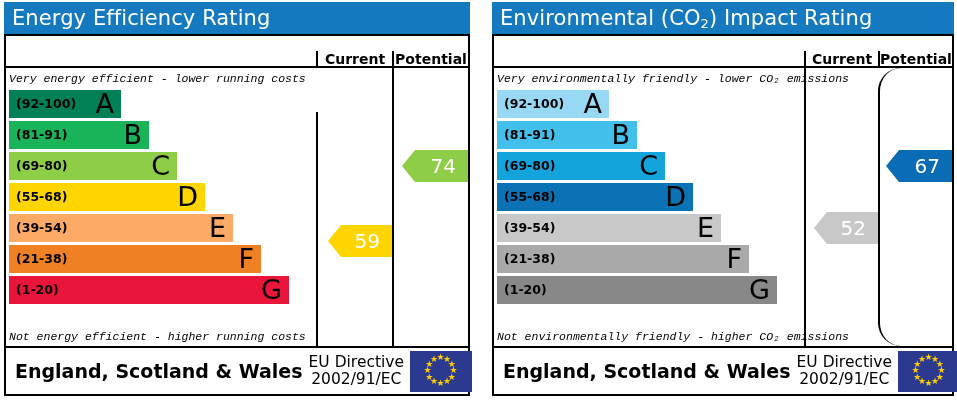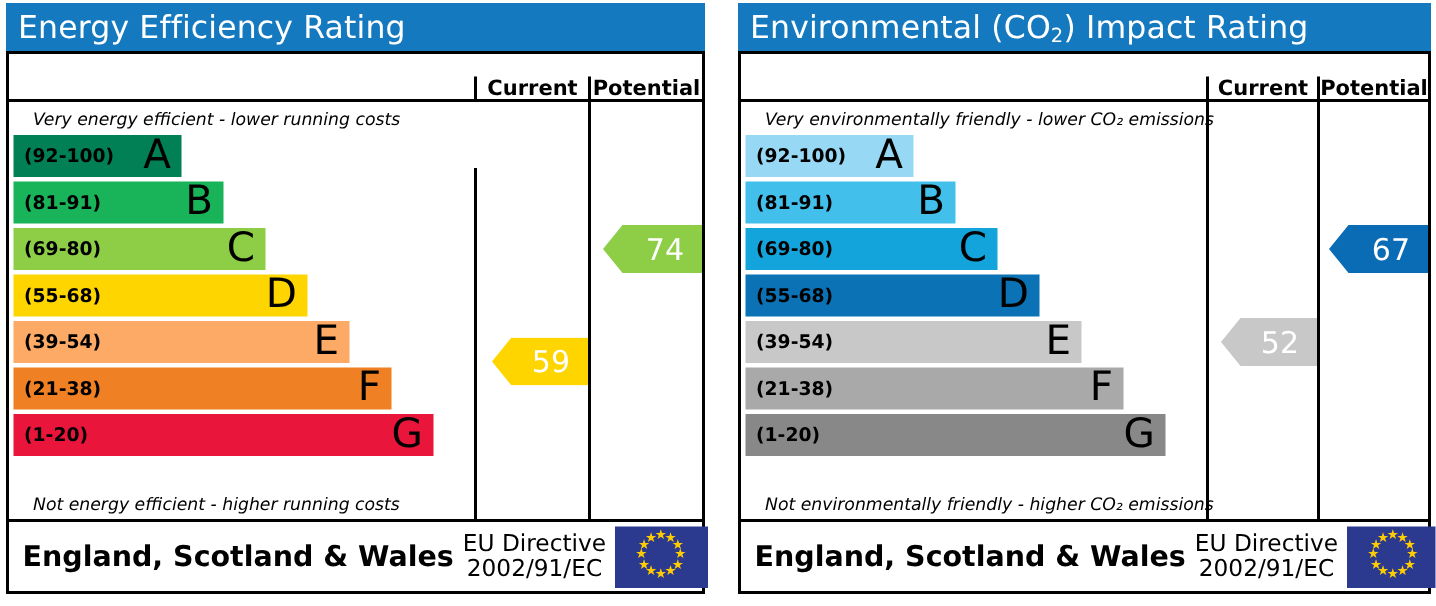--- a/index.html
+++ b/index.html
@@ -26,21 +26,21 @@
 
   
   .hdr{height:32px;border-bottom:2px solid #000;}
   .hdr .colB,.hdr .colC{font-size:14px;font-weight:bold;color:#000;margin-top:15px;}
 
   
   .body{height:278px;}
   .bands{position:relative;box-sizing:border-box;}
   .arrowcol{position:relative;box-sizing:border-box;border-left:2px solid #000;}
 
-  .capt{font-size:11.5px;font-style:italic;color:#000;position:absolute;left:16px;white-space:nowrap;}
+  .capt{font-size:11.5px;font-style:italic;color:#000;position:absolute;left:3px;white-space:nowrap;font-family:Liberation Mono, monospace;}
   .capt.top{top:4px;}
   .capt.bot{bottom:3px;}
 
   .band{position:absolute;left:3px;height:28px;display:flex;align-items:center;
         box-sizing:border-box;}
   .band .rng{font-size:12.5px;font-weight:bold;color:#000;margin-left:7px;line-height:1;}
   .band .ltr{position:absolute;right:7px;font-size:27px;color:#000;line-height:1;
              top:50%;transform:translateY(-52%);font-weight:normal;}
 
   
@@ -185,21 +185,21 @@
                 <span class="ltr">F</span>
               </div>
               <div class="band" style="top: 208px; width: 280px; height: 28px; background: rgb(136, 136, 136);">
                 <span class="rng">(1-20)</span>
                 <span class="ltr">G</span>
               </div>
             </div>
           <div class="colB arrowcol" style="width: 78px;">
               <div class="arrow" style="background: rgb(200, 200, 200); top: 144px; right: 0px; width: 64px;">52</div>
             </div>
-          <div class="colC arrowcol" style="width: 78px;">
+          <div class="colC arrowcol" style="width: 78px; border-radius: 23px;">
               <div class="arrow" style="background: rgb(11, 108, 182); top: 82px; right: 0px; width: 66px;">67</div>
             </div>
         </div>
       </div>
 
       <div class="footer">
         <div class="region">England, Scotland &amp; Wales</div>
         <div class="directive">
           <div>EU Directive</div>
           <div>2002/91/EC</div>

